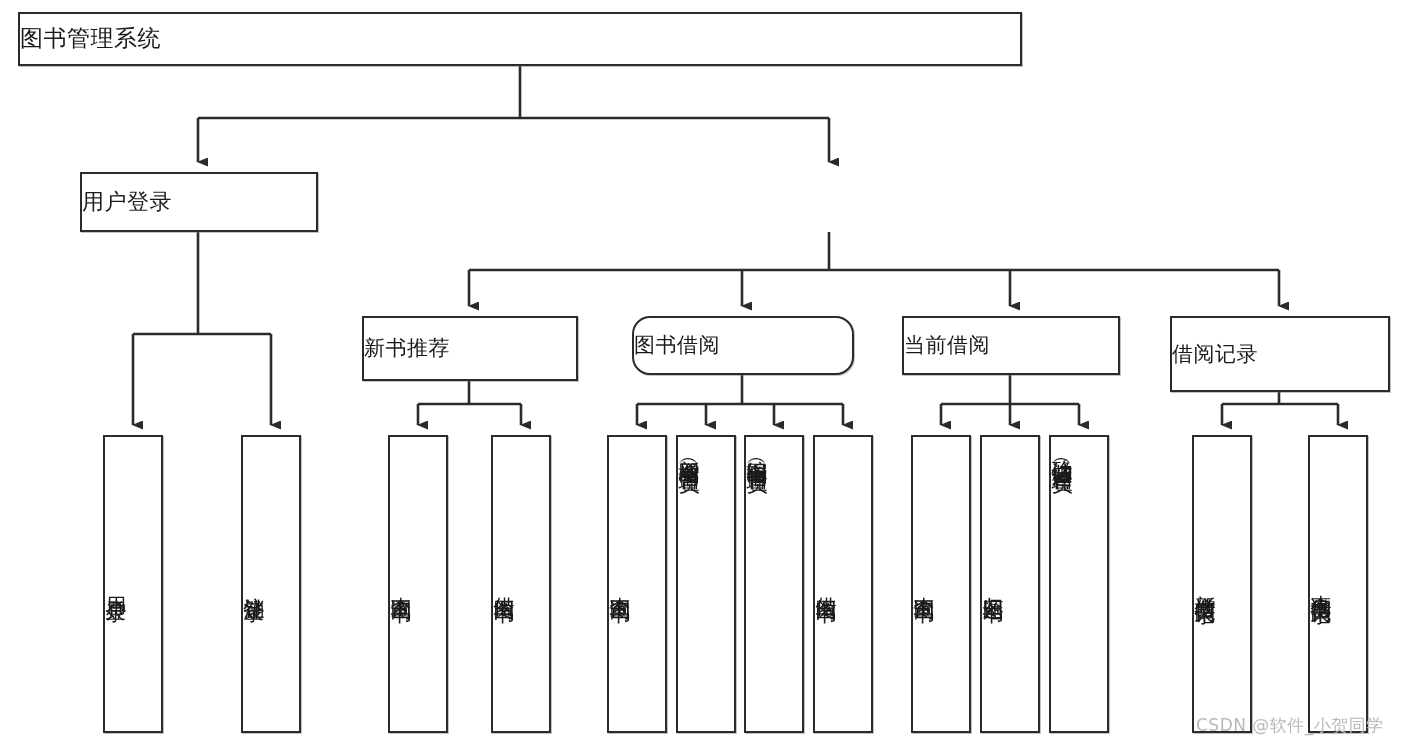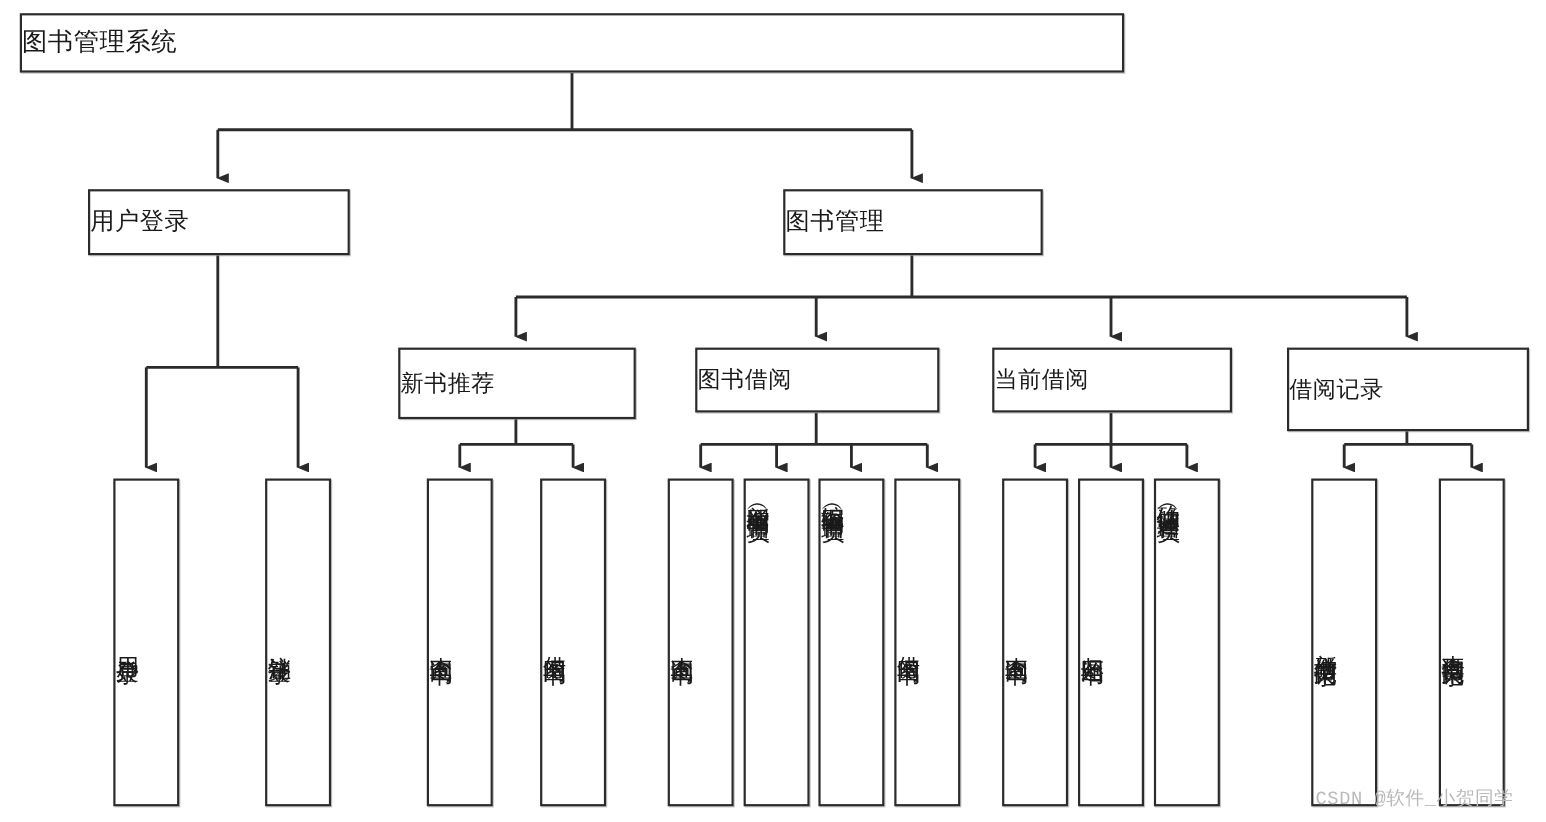--- a/index.html
+++ b/index.html
@@ -130,28 +130,25 @@
     </g>
   </svg>
 
   <div class="node root" style="left:18px; top:12px; width:1004px; height:54px;">
     <span class="node-label">图书管理系统</span>
   </div>
 
   <div class="node level1" style="left:80px; top:172px; width:238px; height:60px;">
     <span class="node-label">用户登录</span>
   </div>
-  <div class="node level1" style="left:712px; top:172px; width:236px; height:60px;">
-    <span class="node-label">图书管理</span>
-  </div>
 
   <div class="node level2" style="left:362px; top:316px; width:216px; height:65px;">
     <span class="node-label">新书推荐</span>
   </div>
-  <div class="node level2" style="left:632px; top:316px; width:222px; height:59px;">
+  <div class="node level2" style="left:632px; top:316px; width:222px; height:59px;border-radius:18px;">
     <span class="node-label">图书借阅</span>
   </div>
   <div class="node level2" style="left:902px; top:316px; width:218px; height:59px;">
     <span class="node-label">当前借阅</span>
   </div>
   <div class="node level2" style="left:1170px; top:316px; width:220px; height:76px;">
     <span class="node-label">借阅记录</span>
   </div>
 
   <div class="node leaf centered" style="left:103px; top:435px; width:60px; height:298px;">
@@ -191,15 +188,15 @@
     <span class="node-label">确认归还（管理员）</span>
   </div>
 
   <div class="node leaf centered" style="left:1192px; top:435px; width:60px; height:298px;">
     <span class="node-label">新增借阅记录</span>
   </div>
   <div class="node leaf centered" style="left:1308px; top:435px; width:60px; height:298px;">
     <span class="node-label">查询借阅记录</span>
   </div>
 
-  <div class="watermark" style="left:1196px; top:714px;font-family:Liberation Mono, monospace;">CSDN @软件_小贺同学</div>
+  <div class="watermark" style="left:1196px; top:714px;">CSDN @软件_小贺同学</div>
 
 </div>
 
 </body></html>

